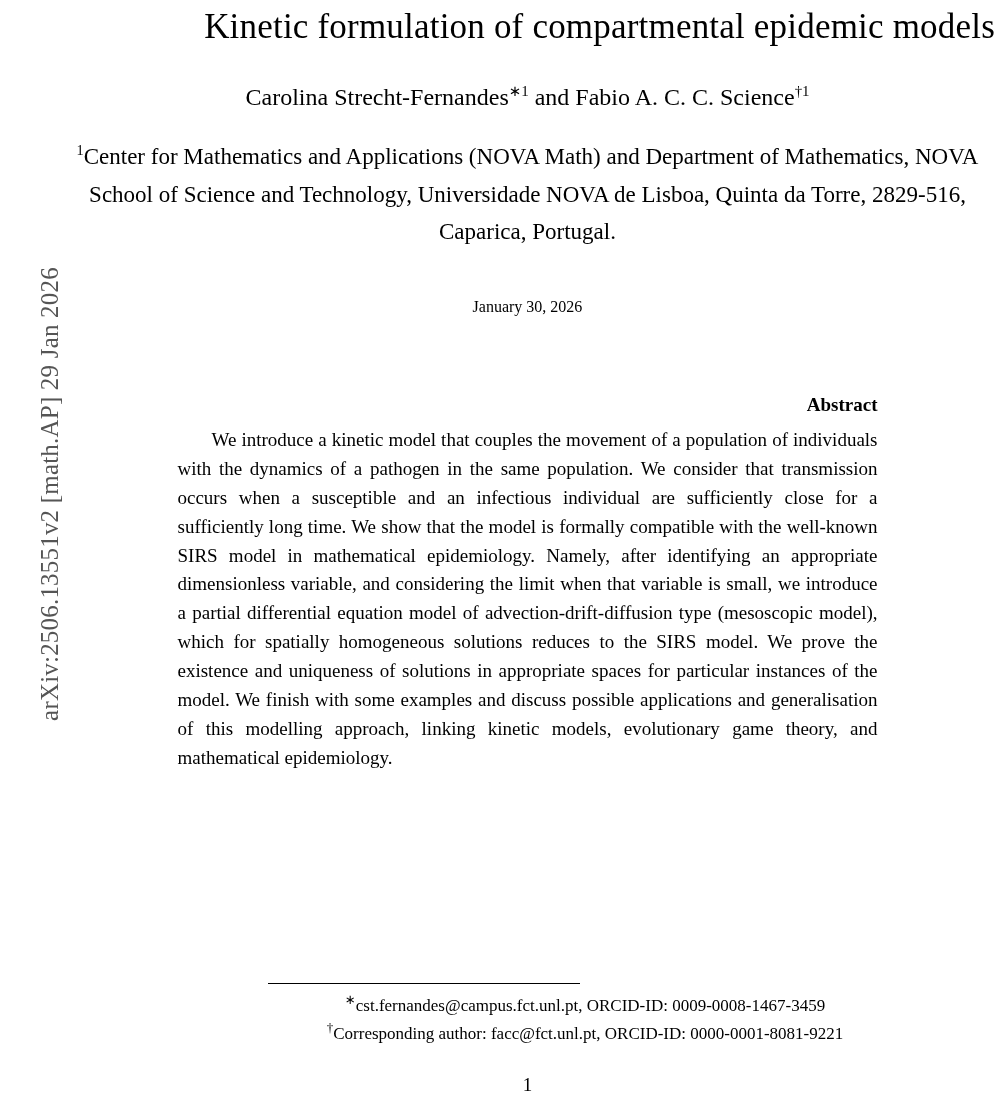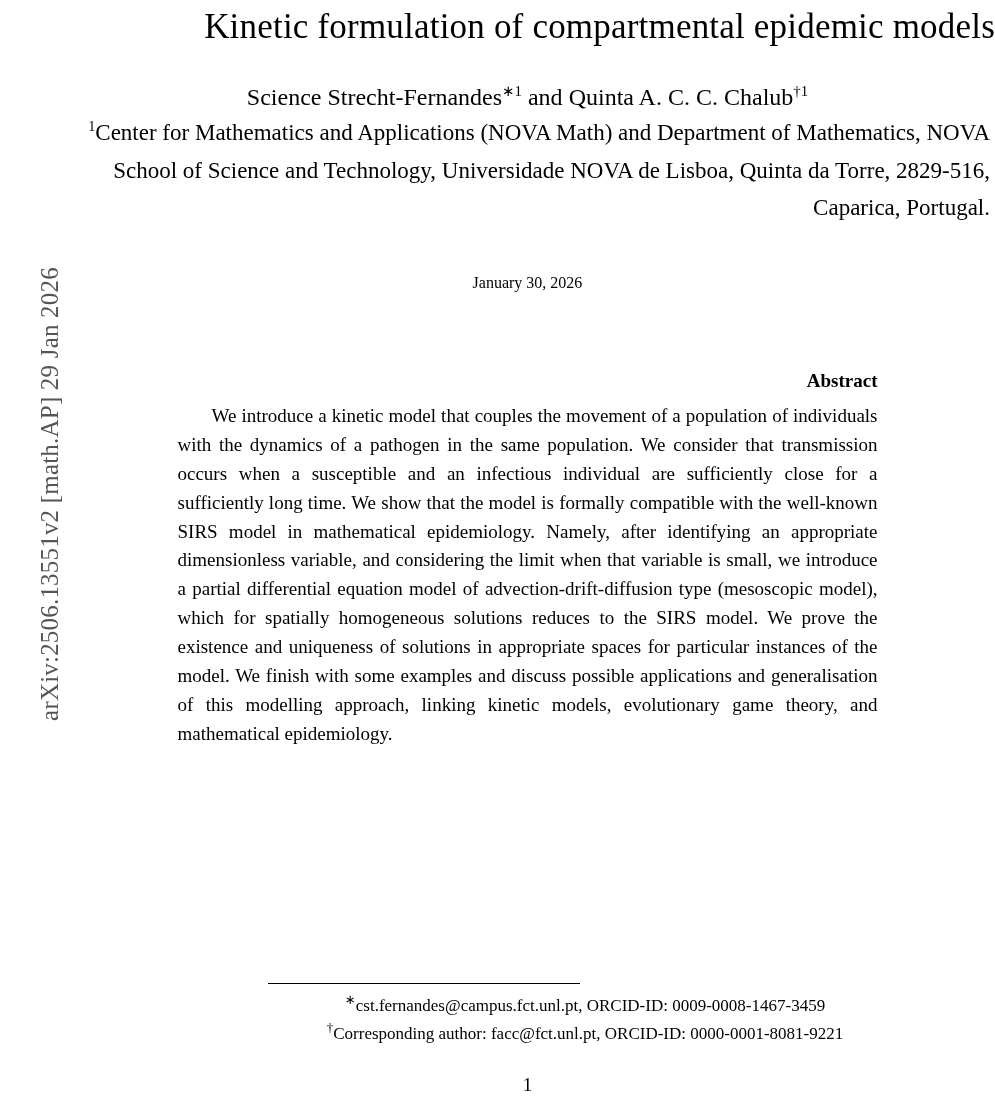--- a/index.html
+++ b/index.html
@@ -58,21 +58,22 @@
   }
 
   .authors {
     margin-top: 28px;
     text-align: center;
     font-size: 24px;
     line-height: 1.4;
   }
 
   .affiliation {
-    text-align: right;
+    margin-top: 24px;
+    text-align: center;
     font-size: 23px;
     line-height: 1.62;
     padding: 0 5px;
   }
 
   .date {
     margin-top: 48px;
     text-align: center;
     font-size: 16px;
   }
@@ -138,21 +139,21 @@
 
 <div class="arxiv-stamp">
   <div class="vtext">arXiv:2506.13551v2  [math.AP]  29 Jan 2026</div>
 </div>
 
 <div class="page">
 
   <h1 class="title">Kinetic formulation of compartmental epidemic models</h1>
 
   <div class="authors">
-    <span>Science Strecht-Fernandes</span><sup>∗1</sup><span> and </span><span>Quinta A. C. C. Chalub</span><sup>†1</sup>
+    <span>Carolina Strecht-Fernandes</span><sup>∗1</sup><span> and </span><span>Fabio A. C. C. Science</span><sup>†1</sup>
   </div>
 
   <div class="affiliation">
     <sup>1</sup><span>Center for Mathematics and Applications (NOVA Math) and Department of Mathematics, NOVA School of Science and Technology, Universidade NOVA de Lisboa, Quinta da Torre, 2829-516, Caparica, Portugal.</span>
   </div>
 
   <div class="date">January 30, 2026</div>
 
   <div class="abstract-block">
     <div class="abstract-heading">Abstract</div>

